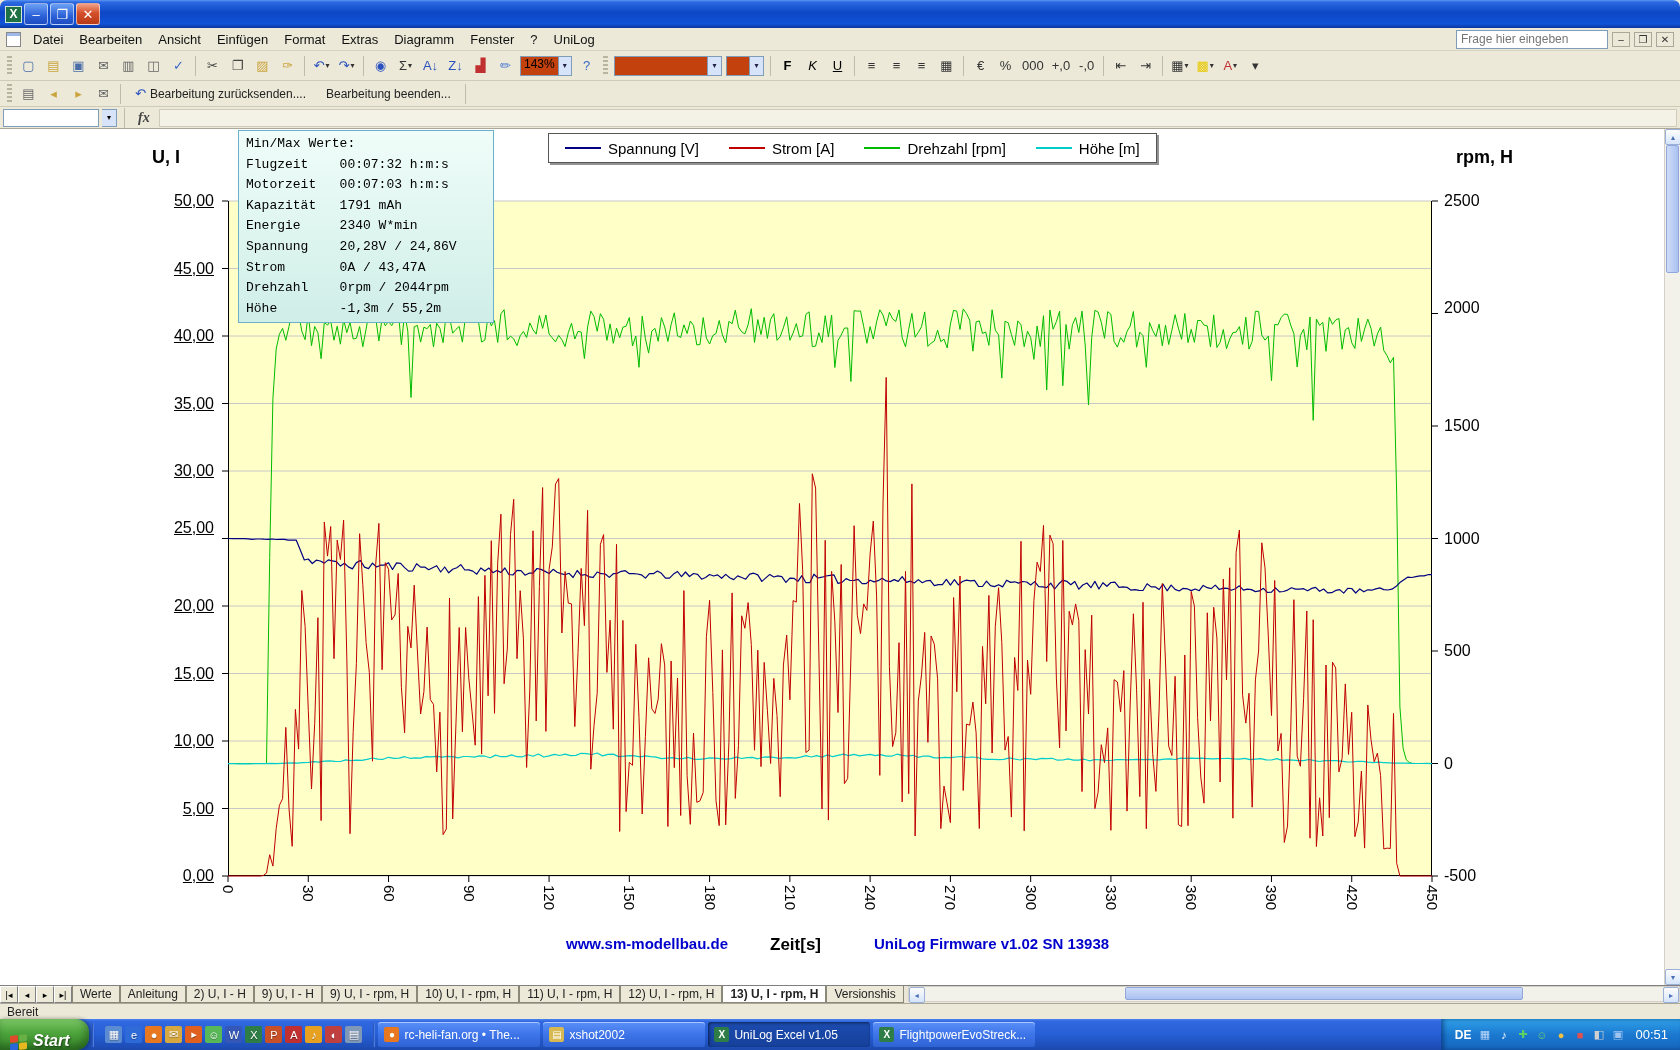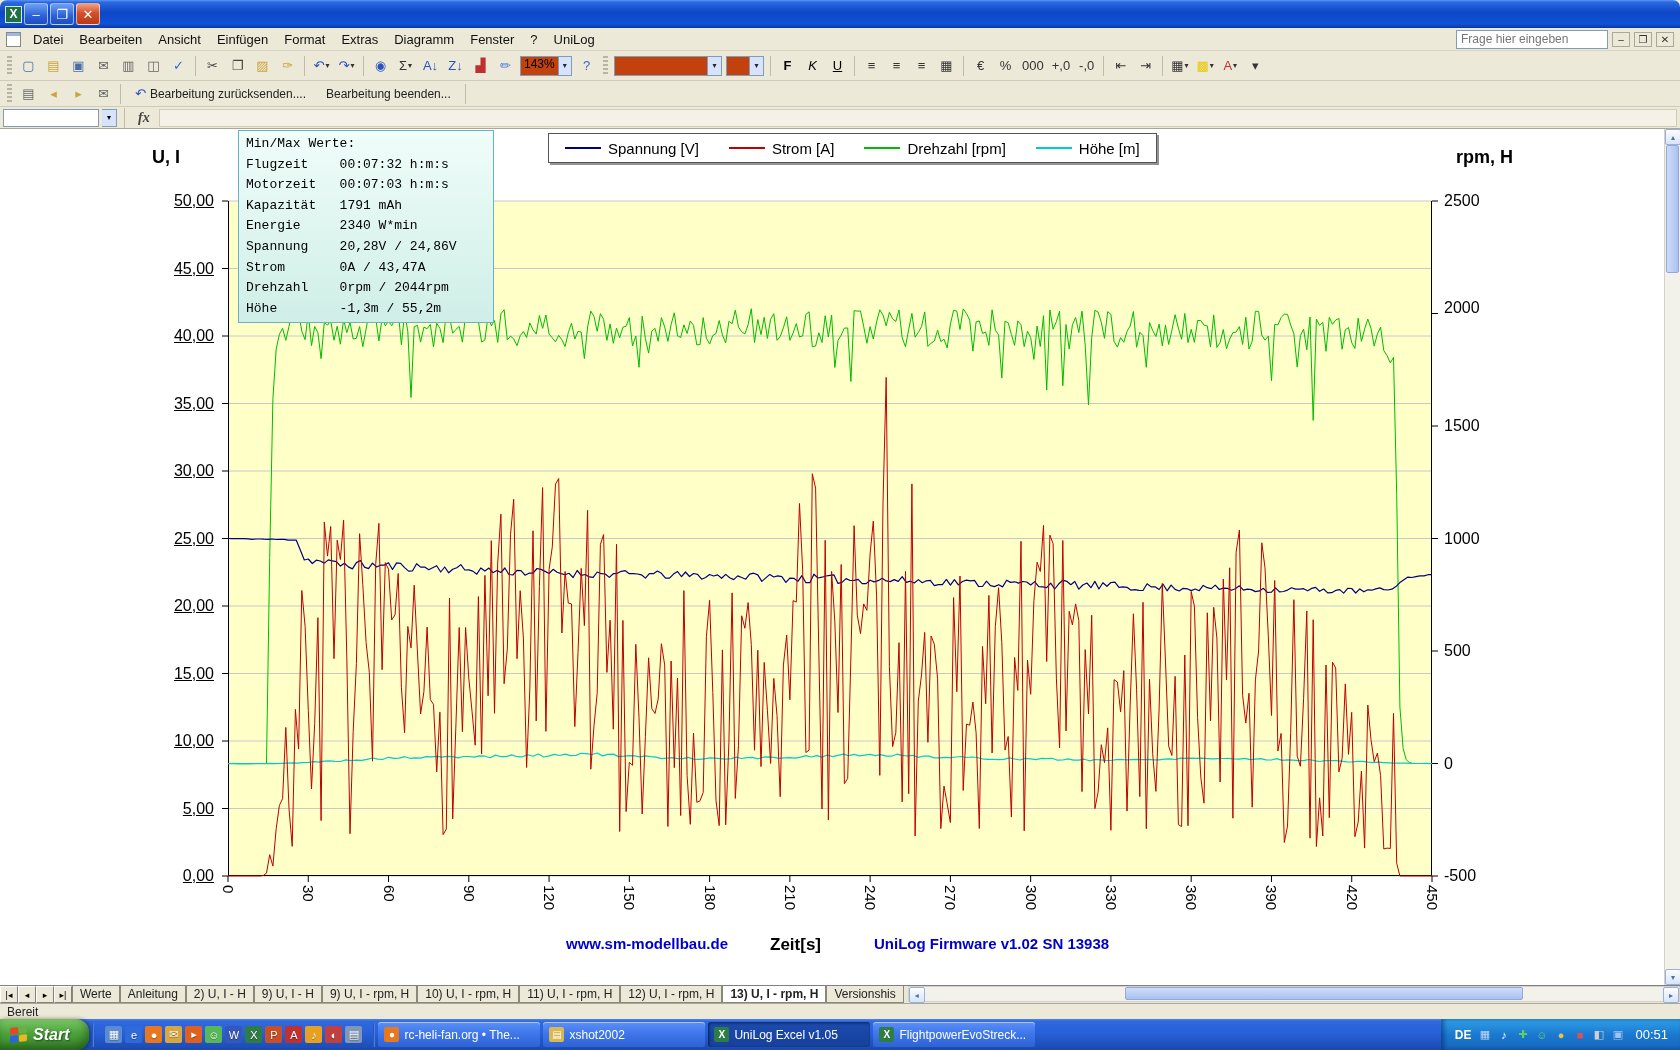--- a/index.html
+++ b/index.html
@@ -111,21 +111,21 @@
 
   
   #statusbar{position:absolute;left:0;top:1003px;width:1680px;height:16px;background:#ece9d8;
     border-top:1px solid #aca899;display:flex;align-items:center;font-size:12px;color:#222;}
   #status-ready{padding-left:7px;}
 
   
   #taskbar{position:absolute;left:0;top:1019px;width:1680px;height:31px;display:flex;align-items:center;
     background:linear-gradient(#4a82f0 0%,#3168e0 8%,#2760d8 45%,#1f51be 82%,#1c49ac 100%);}
   #start-button{height:31px;padding:0 20px 0 10px;border-radius:0 13px 13px 0;display:flex;
-    align-items:center;gap:6px;color:#fff;font-weight:bold;font-style:italic;font-size:16px;
+    align-items:flex-end;gap:6px;color:#fff;font-weight:bold;font-style:italic;font-size:16px;
     background:linear-gradient(#7cc767 0%,#4da43c 45%,#378429 100%);
     box-shadow:inset -3px -4px 8px rgba(0,30,0,.35),2px 0 4px rgba(0,0,0,.4);
     text-shadow:1px 1px 2px rgba(0,0,0,.5);}
   .flag{width:17px;height:15px;display:grid;grid-template:1fr 1fr / 1fr 1fr;gap:1px;transform:skewY(-6deg);}
   .flag span{border-radius:1.5px;}
   #quicklaunch{display:flex;align-items:center;gap:3px;padding:0 8px;}
   .ql-icon{width:17px;height:17px;border-radius:2px;color:#fff;font-size:11px;display:flex;
     align-items:center;justify-content:center;text-shadow:0 1px 1px rgba(0,0,0,.4);}
   .tb-divider{width:2px;height:24px;margin:0 3px;
     background:linear-gradient(90deg,#1c46a8,#5d8cf0);}
@@ -423,21 +423,21 @@
           <polyline points="0.0,675.0 3.2,675.0 6.4,675.0 9.6,675.0 12.8,675.0 16.1,675.0 19.3,675.0 22.5,675.0 25.7,675.0 28.9,675.0 32.1,675.0 35.3,674.5 38.5,672.1 41.7,653.7 44.9,665.1 48.2,627.5 51.4,604.4 54.6,597.7 57.8,526.4 61.0,607.7 64.2,645.3 67.4,508.4 70.6,548.1 73.8,389.5 77.1,425.3 80.3,509.4 83.5,588.0 86.7,522.7 89.9,416.7 93.1,619.6 96.3,321.0 99.5,355.1 102.7,325.5 106.0,457.7 109.2,339.1 112.4,358.5 115.6,319.1 118.8,456.2 122.0,632.7 125.2,530.3 128.4,462.4 131.6,332.7 134.8,383.8 138.1,441.6 141.3,471.2 144.5,560.2 147.7,363.5 150.9,322.4 154.1,468.7 157.3,361.6 160.5,368.2 163.7,418.9 167.0,413.9 170.2,372.5 173.4,486.3 176.6,531.8 179.8,425.4 183.0,446.9 186.2,384.2 189.4,450.0 192.6,513.0 195.9,490.7 199.1,426.1 202.3,498.5 205.5,503.4 208.7,570.9 211.9,511.2 215.1,633.7 218.3,628.1 221.5,397.0 224.7,617.9 228.0,521.2 231.2,426.5 234.4,530.7 237.6,426.5 240.8,477.1 244.0,510.1 247.2,544.2 250.4,395.6 253.6,553.1 256.9,374.4 260.1,494.8 263.3,339.7 266.5,512.3 269.7,362.0 272.9,313.2 276.1,482.7 279.3,448.1 282.5,333.6 285.7,298.3 289.0,457.7 292.2,389.7 295.4,437.2 298.6,566.5 301.8,488.9 305.0,329.8 308.2,519.9 311.4,385.5 314.6,286.6 317.9,530.4 321.1,368.2 324.3,345.8 327.5,283.1 330.7,277.5 333.9,432.0 337.1,370.5 340.3,402.1 343.5,402.9 346.8,525.6 350.0,451.6 353.2,367.4 356.4,424.6 359.6,309.3 362.8,568.2 366.0,524.7 369.2,492.2 372.4,343.3 375.6,333.6 378.9,471.4 382.1,419.2 385.3,528.2 388.5,343.3 391.7,630.5 394.9,419.4 398.1,610.6 401.3,561.3 404.5,564.3 407.8,443.3 411.0,516.8 414.2,613.0 417.4,535.7 420.6,456.8 423.8,507.7 427.0,512.5 430.2,498.1 433.4,442.7 436.7,464.1 439.9,625.5 443.1,460.0 446.3,566.7 449.5,477.1 452.7,614.5 455.9,389.6 459.1,574.7 462.3,623.3 465.5,532.1 468.8,601.3 472.0,599.8 475.2,591.5 478.4,435.6 481.6,399.3 484.8,491.5 488.0,599.8 491.2,624.6 494.4,448.9 497.7,623.8 500.9,541.5 504.1,391.9 507.3,597.4 510.5,544.4 513.7,414.8 516.9,427.3 520.1,401.6 523.3,443.4 526.5,549.2 529.8,449.2 533.0,565.6 536.2,461.4 539.4,509.2 542.6,562.5 545.8,477.4 549.0,514.4 552.2,595.7 555.4,464.1 558.7,434.1 561.9,498.8 565.1,399.6 568.3,401.1 571.5,302.5 574.7,369.9 577.9,551.5 581.1,549.1 584.3,272.8 587.6,287.1 590.8,450.0 594.0,608.0 597.2,339.3 600.4,619.1 603.6,370.4 606.8,420.1 610.0,511.5 613.2,363.5 616.4,582.7 619.7,577.4 622.9,456.0 626.1,324.7 629.3,414.2 632.5,432.6 635.7,402.9 638.9,409.3 642.1,353.0 645.3,320.1 648.6,395.1 651.8,574.4 655.0,302.1 658.2,176.4 661.4,465.6 664.6,545.6 667.8,531.8 671.0,441.7 674.2,600.9 677.5,370.4 680.7,592.7 683.9,282.9 687.1,635.0 690.3,500.1 693.5,473.9 696.7,431.4 699.9,541.3 703.1,435.0 706.3,443.2 709.6,477.8 712.8,627.6 716.0,585.1 719.2,602.9 722.4,621.6 725.6,396.6 728.8,490.7 732.0,375.0 735.2,589.5 738.5,523.1 741.7,524.2 744.9,501.1 748.1,531.8 751.3,627.5 754.5,445.4 757.7,502.8 760.9,394.4 764.1,552.0 767.3,425.5 770.6,386.7 773.8,441.6 777.0,549.1 780.2,535.5 783.4,616.1 786.6,456.5 789.8,489.4 793.0,340.3 796.2,629.8 799.5,459.1 802.7,493.3 805.9,399.7 809.1,361.2 812.3,370.5 815.5,324.4 818.7,460.5 821.9,334.1 825.1,342.7 828.4,477.8 831.6,546.8 834.8,339.5 838.0,529.9 841.2,410.3 844.4,423.9 847.6,402.9 850.8,419.5 854.0,590.6 857.2,448.6 860.5,513.0 863.7,414.2 866.9,607.6 870.1,591.2 873.3,543.7 876.5,561.7 879.7,526.9 882.9,629.3 886.1,478.7 889.4,481.0 892.6,511.0 895.8,469.6 899.0,610.1 902.2,503.1 905.4,412.8 908.6,488.8 911.8,595.6 915.0,401.3 918.3,627.7 921.5,478.1 924.7,552.7 927.9,590.4 931.1,508.0 934.3,382.5 937.5,461.1 940.7,545.2 943.9,554.5 947.1,475.3 950.4,623.7 953.6,625.5 956.8,454.0 960.0,624.7 963.2,390.5 966.4,405.1 969.6,516.6 972.8,576.2 976.0,602.2 979.3,411.8 982.5,520.0 985.7,406.3 988.9,437.0 992.1,581.0 995.3,378.1 998.5,478.9 1001.7,366.8 1004.9,617.2 1008.1,351.3 1011.4,329.0 1014.6,494.2 1017.8,522.1 1021.0,492.3 1024.2,606.2 1027.4,478.9 1030.6,450.0 1033.8,341.8 1037.0,366.8 1040.3,434.9 1043.5,514.5 1046.7,379.5 1049.9,550.0 1053.1,532.4 1056.3,641.5 1059.5,625.1 1062.7,531.3 1065.9,398.7 1069.2,555.1 1072.4,565.3 1075.6,497.7 1078.8,410.0 1082.0,637.2 1085.2,418.7 1088.4,645.5 1091.6,596.8 1094.8,635.0 1098.0,464.0 1101.3,616.7 1104.5,461.2 1107.7,467.0 1110.9,570.9 1114.1,557.4 1117.3,482.9 1120.5,553.4 1123.7,511.3 1126.9,635.7 1130.2,621.1 1133.4,570.2 1136.6,647.1 1139.8,504.0 1143.0,538.7 1146.2,560.8 1149.4,552.1 1152.6,574.6 1155.8,648.0 1159.1,647.1 1162.3,647.5 1165.5,512.4 1168.7,662.2 1171.9,675.0 1175.1,675.0 1178.3,675.0 1181.5,675.0 1184.7,675.0 1187.9,675.0 1191.2,675.0 1194.4,675.0 1197.6,675.0 1200.8,675.0 1204.0,675.0" fill="none" stroke="#c00000" stroke-width="1" stroke-linejoin="round"></polyline>
         </svg>
     </div>
 
     <div id="yticks-left">
         <div class="ytick-left" style="top: 63px;">50,00</div>
         <div class="ytick-left" style="top: 130.5px;">45,00</div>
         <div class="ytick-left" style="top: 198px;">40,00</div>
         <div class="ytick-left" style="top: 265.5px;">35,00</div>
         <div class="ytick-left" style="top: 333px;">30,00</div>
-        <div class="ytick-left" style="top: 401px;">25,00</div>
+        <div class="ytick-left" style="top: 390px;">25,00</div>
         <div class="ytick-left" style="top: 468px;">20,00</div>
         <div class="ytick-left" style="top: 535.5px;">15,00</div>
         <div class="ytick-left" style="top: 603px;">10,00</div>
         <div class="ytick-left" style="top: 670.5px;">5,00</div>
         <div class="ytick-left" style="top: 738px;">0,00</div>
       </div>
     <div id="yticks-right">
         <div class="ytick-right" style="top: 63px;">2500</div>
         <div class="ytick-right" style="top: 170px;">2000</div>
         <div class="ytick-right" style="top: 288px;">1500</div>

